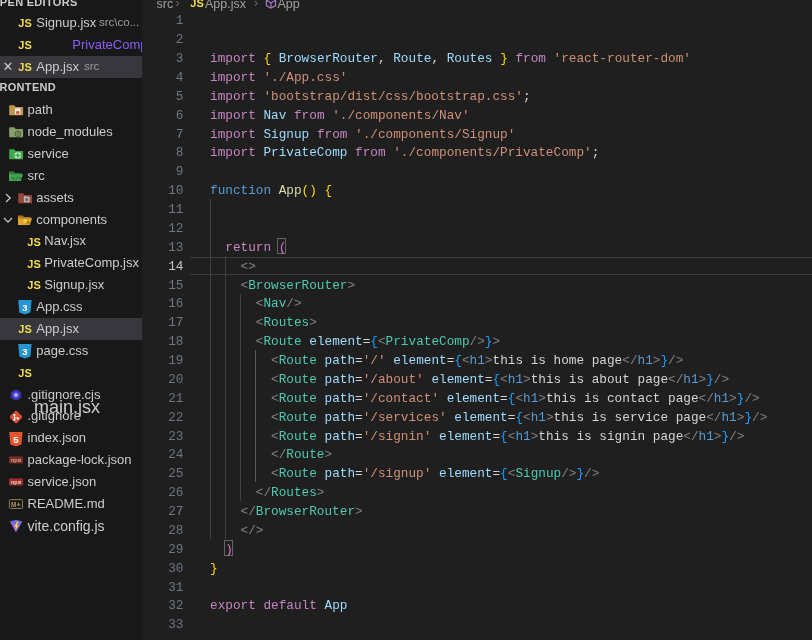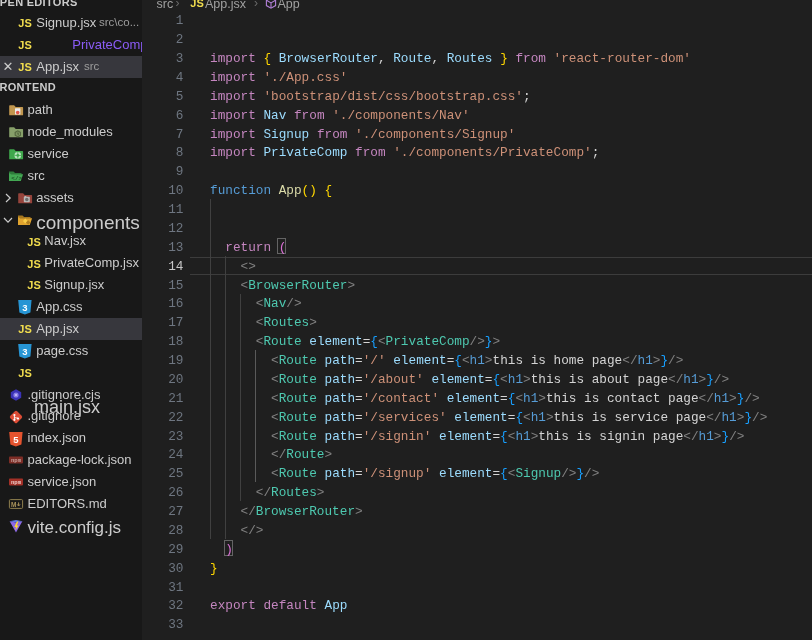--- a/index.html
+++ b/index.html
@@ -80,21 +80,21 @@
         <path d="M4 6l4 4.2L12 6" stroke="#cccccc" stroke-width="1.2" fill="none"></path>
       </svg></div>
     <div style="position:absolute;left:16.8px;top:211.8px;width:16px;height:16px">
       <svg width="16" height="16" viewBox="0 0 16 16" style="position:absolute">
         <path d="M1 3.4h4.5l1.6 1.7h6.4v1.5H1z" fill="#a8781f"></path>
         <path d="M3.1 6.3h12l-2.3 6.6H1V5z" fill="#e0a32e"></path>
         <rect x="6.6" y="7.3" width="3.4" height="3.4" fill="#f8cc47" transform="rotate(45 8.3 9)"></rect>
         <rect x="9.6" y="8.9" width="3.2" height="3.2" fill="#b07f20" transform="rotate(45 11.2 10.5)"></rect>
       </svg>
     </div>
-    <div style="position:absolute;left:36.3px;top:211.6px;font-size:19px;color:#cccccc;white-space:nowrap;">components</div>
+    <div style="position:absolute;left:36.3px;top:211.6px;font-size:13px;color:#cccccc;white-space:nowrap;">components</div>
     <div style="position:absolute;left:25.8px;top:233.6px;width:16px;height:16px">
       <svg width="16" height="16" viewBox="0 0 16 16" style="position:absolute">
         <text x="8" y="12" text-anchor="middle" font-family="Liberation Sans" font-size="11" font-weight="bold" fill="#f0dc4e">JS</text>
       </svg>
     </div>
     <div style="position:absolute;left:44.3px;top:233.4px;font-size:13px;color:#cccccc;white-space:nowrap;">Nav.jsx</div>
     <div style="position:absolute;left:25.8px;top:255.5px;width:16px;height:16px">
       <svg width="16" height="16" viewBox="0 0 16 16" style="position:absolute">
         <text x="8" y="12" text-anchor="middle" font-family="Liberation Sans" font-size="11" font-weight="bold" fill="#f0dc4e">JS</text>
       </svg>
@@ -172,29 +172,29 @@
       </svg>
     </div>
     <div style="position:absolute;left:27.5px;top:474.0px;font-size:13px;color:#cccccc;white-space:nowrap;">service.json</div>
     <div style="position:absolute;left:7.5px;top:496.1px;width:16px;height:16px">
       <svg width="16" height="16" viewBox="0 0 16 16" style="position:absolute">
         <rect x="1.4" y="3.6" width="13.2" height="8.8" rx="1" fill="none" stroke="#8f7f4e" stroke-width="1"></rect>
         <text x="5.6" y="10.6" text-anchor="middle" font-family="Liberation Sans" font-size="6.5" font-weight="bold" fill="#a9935a">M</text>
         <path d="M10.6 6.4v3.4M9.2 8.4l1.4 1.6 1.4-1.6" stroke="#a9935a" stroke-width="1" fill="none"></path>
       </svg>
     </div>
-    <div style="position:absolute;left:27.5px;top:495.9px;font-size:13px;color:#cccccc;white-space:nowrap;">EDITORS.md</div>
+    <div style="position:absolute;left:27.5px;top:495.9px;font-size:13px;color:#cccccc;white-space:nowrap;">README.md</div>
     <div style="position:absolute;left:7.5px;top:517.9px;width:16px;height:16px">
       <svg width="16" height="16" viewBox="0 0 16 16" style="position:absolute">
         <path d="M1.6 3.2L8 14.4 14.4 3.2 8 4.6z" fill="#8c68e4"></path>
         <path d="M1.6 3.2L8 4.6l6.4-1.4L8 1.9z" fill="#5f7ce8"></path>
         <path d="M8.9 3.4L6.3 8.9h1.8l-1 3.5 3.6-4.9H8.8l1.6-4.1z" fill="#fdd831"></path>
       </svg>
     </div>
-    <div style="position:absolute;left:27.5px;top:517.7px;font-size:17px;color:#cccccc;white-space:nowrap;">vite.config.js</div>
+    <div style="position:absolute;left:27.5px;top:517.7px;font-size:14px;color:#cccccc;white-space:nowrap;">vite.config.js</div>
   </div>
 <div style="position:absolute;left:141.5px;top:0;width:670.5px;height:640px;background:#1f1f1f;overflow:hidden">
     <div style="position:absolute;left:15.1px;top:-3.2px;font-size:12.5px;color:#a0a0a0;white-space:nowrap;">src</div>
     <div style="position:absolute;left:34.0px;top:-4.5px;color:#6a6a6a;font-size:12px">›</div>
     <div style="position:absolute;left:47.0px;top:-5px;width:16px;height:16px">
       <svg width="16" height="16" viewBox="0 0 16 16" style="position:absolute">
         <text x="8" y="12" text-anchor="middle" font-family="Liberation Sans" font-size="11" font-weight="bold" fill="#f0dc4e">JS</text>
       </svg>
     </div>
     <div style="position:absolute;left:63.5px;top:-3.2px;font-size:12.5px;color:#a0a0a0;white-space:nowrap;">App.jsx</div>

